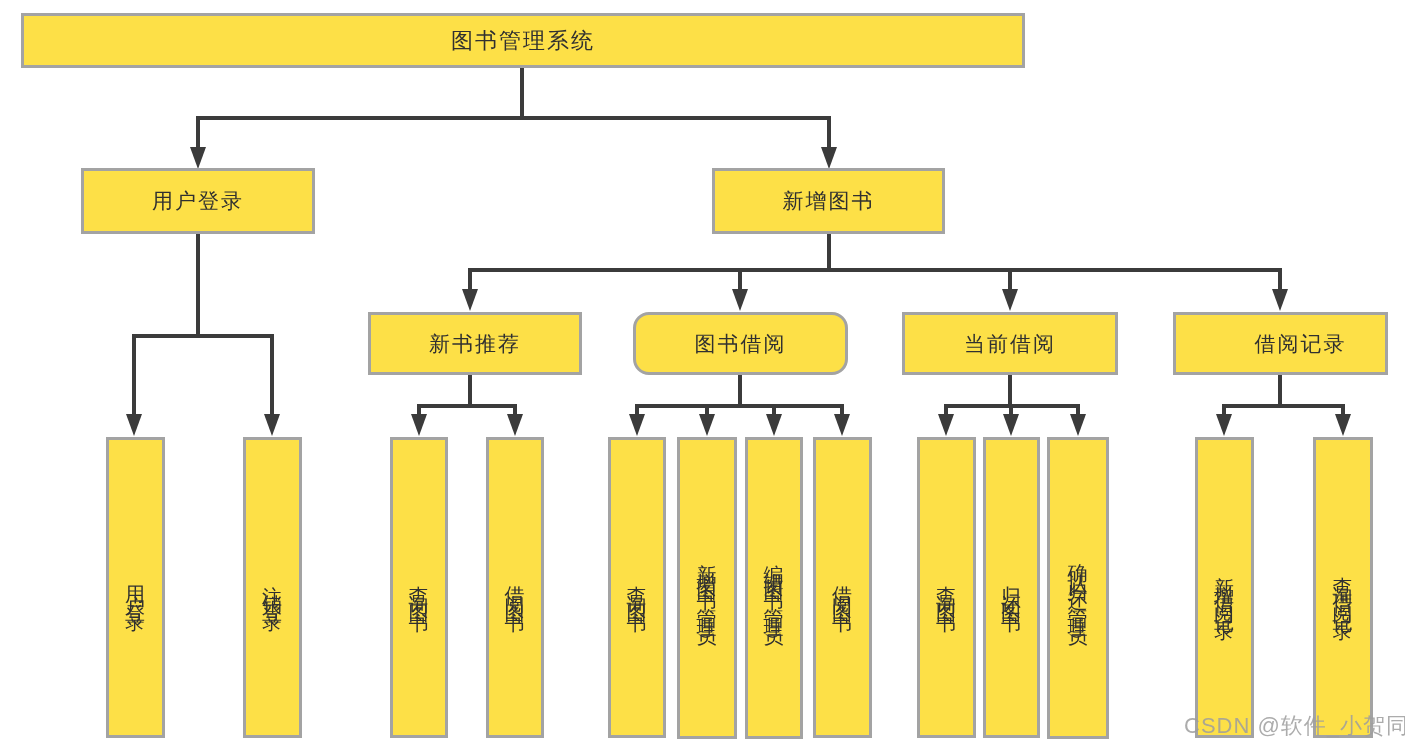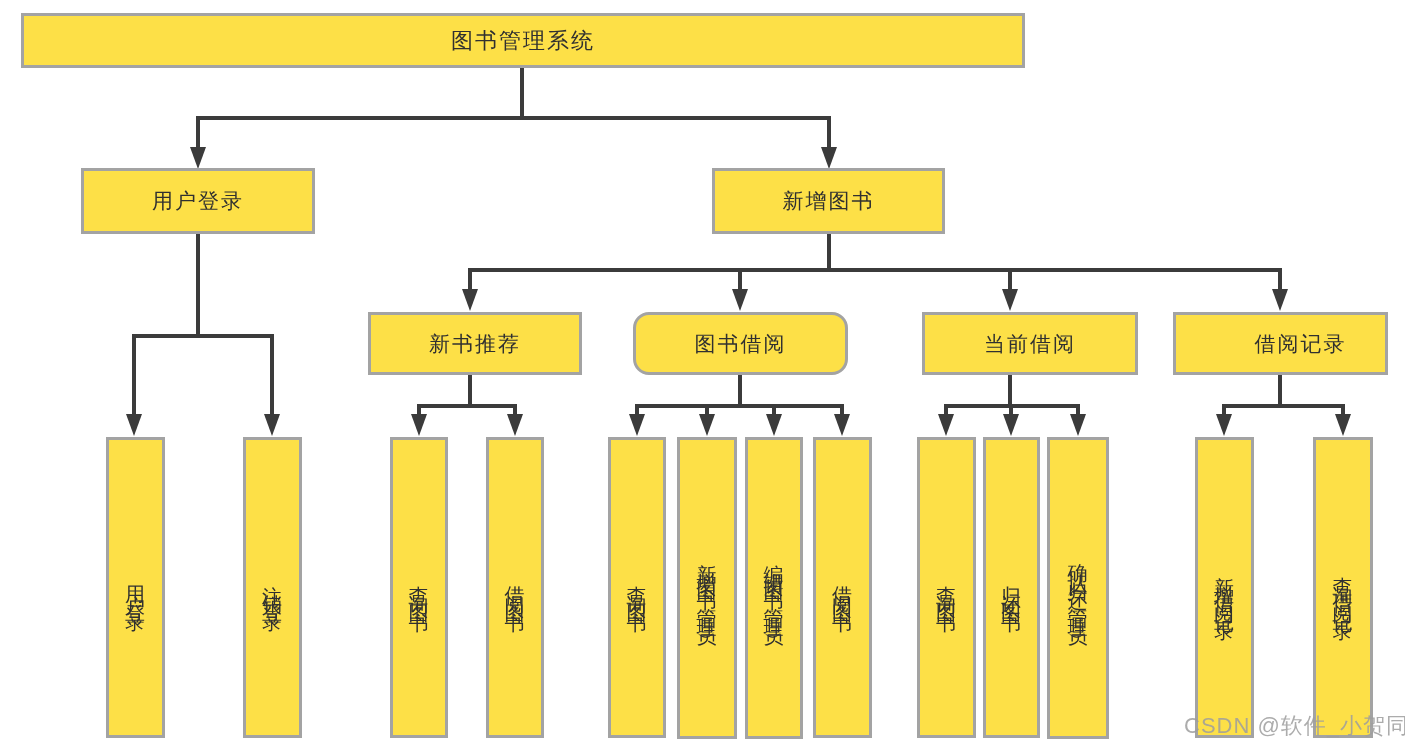--- a/index.html
+++ b/index.html
@@ -123,21 +123,21 @@
     </g>
   </svg>
 
   <div class="box h root-box" style="left:21px; top:13px; width:1004px; height:55px;">图书管理系统</div>
 
   <div class="box h" style="left:81px; top:168px; width:234px; height:66px;">用户登录</div>
   <div class="box h" style="left:712px; top:168px; width:233px; height:66px;">新增图书</div>
 
   <div class="box h" style="left:348px; top:312px; width:214px; height:63px;margin-left:20px;">新书推荐</div>
   <div class="box h" style="left:633px; top:312px; width:215px; height:63px;border-radius:16px;">图书借阅</div>
-  <div class="box h" style="left:902px; top:312px; width:216px; height:63px;margin-left:20px;">当前借阅</div>
+  <div class="box h" style="left:902px; top:312px; width:216px; height:63px;">当前借阅</div>
   <div class="box h" style="left:1173px; top:312px; width:215px; height:63px;padding-left:40px;">借阅记录</div>
 
   <div class="box v" style="left:106px; top:437px; width:59px; height:301px;">用户登录</div>
   <div class="box v" style="left:243px; top:437px; width:59px; height:301px;">注销登录</div>
 
   <div class="box v" style="left:390px; top:437px; width:58px; height:301px;">查询图书</div>
   <div class="box v" style="left:486px; top:437px; width:58px; height:301px;">借阅图书</div>
 
   <div class="box v" style="left:608px; top:437px; width:58px; height:301px;">查询图书</div>
   <div class="box v" style="left:677px; top:437px; width:60px; height:302px;">新增图书（管理员）</div>

